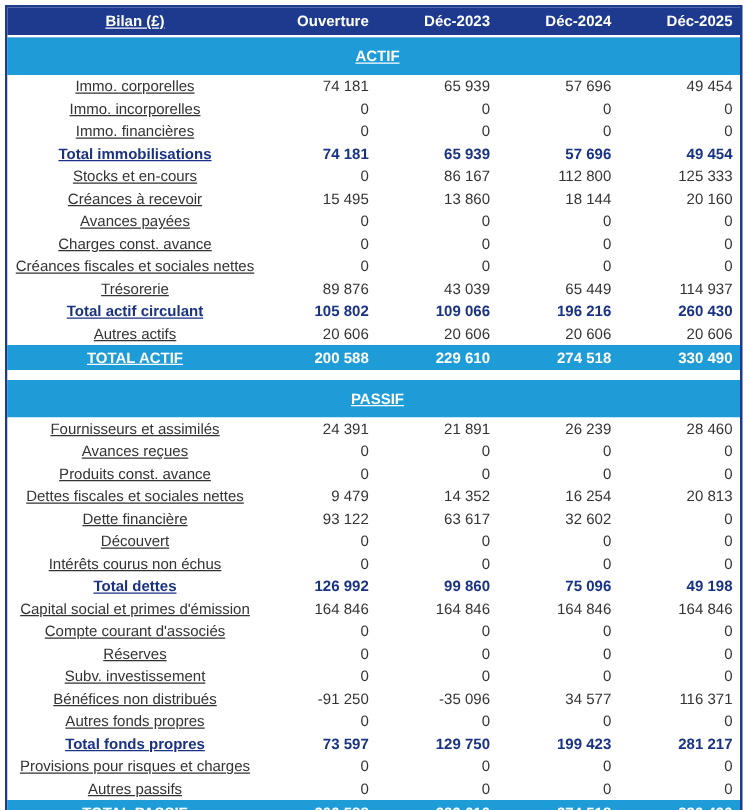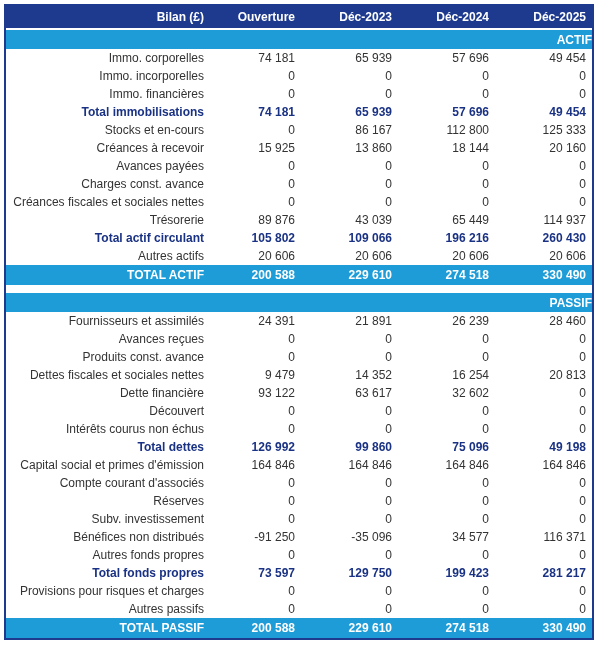--- a/index.html
+++ b/index.html
@@ -28,37 +28,38 @@
     background: var(--navy, #1d3a8f);
     color: #ffffff;
     font-weight: bold;
     height: 24px;
     border-bottom: 2px solid #ffffff;
   }
   .row.section {
     background: var(--cyan, #1d9cd8);
     color: #ffffff;
     font-weight: bold;
-    height: 19px;
+    height: 30px;
   }
   .row.grand {
     background: var(--cyan, #1d9cd8);
     color: #ffffff;
     font-weight: bold;
     height: 20px;
   }
   .row.subtotal {
     color: var(--subtotal, #1a3284);
     font-weight: bold;
   }
   .cell { overflow: hidden; white-space: nowrap; }
   .cell.label {
     flex: 1;
     padding-left: 6px;
-    text-align: right;
+    text-align: center;
+    text-decoration: underline;
   }
   .cell.num {
     width: 97px;
     padding-right: 6px;
     text-align: right;
   }
   .gap {
     height: 8px;
     background: #ffffff;
   }
@@ -108,21 +109,21 @@
       </div>
       <div class="row normal">
         <div class="cell label">Stocks et en-cours</div>
         <div class="cell num">0</div>
         <div class="cell num">86 167</div>
         <div class="cell num">112 800</div>
         <div class="cell num">125 333</div>
       </div>
       <div class="row normal">
         <div class="cell label">Créances à recevoir</div>
-        <div class="cell num">15 925</div>
+        <div class="cell num">15 495</div>
         <div class="cell num">13 860</div>
         <div class="cell num">18 144</div>
         <div class="cell num">20 160</div>
       </div>
       <div class="row normal">
         <div class="cell label">Avances payées</div>
         <div class="cell num">0</div>
         <div class="cell num">0</div>
         <div class="cell num">0</div>
         <div class="cell num">0</div>

